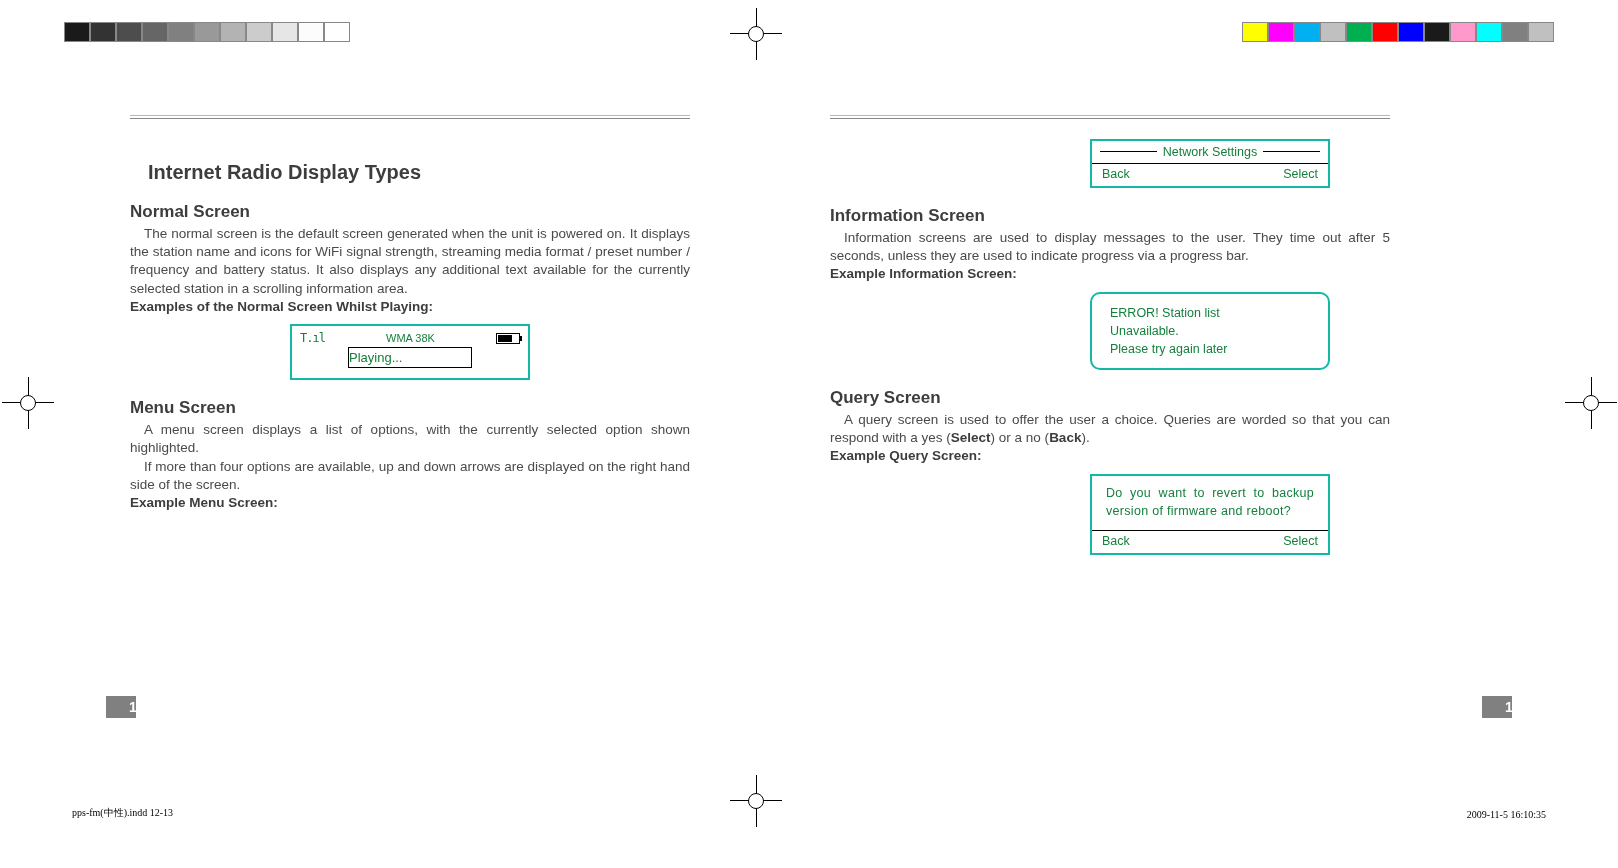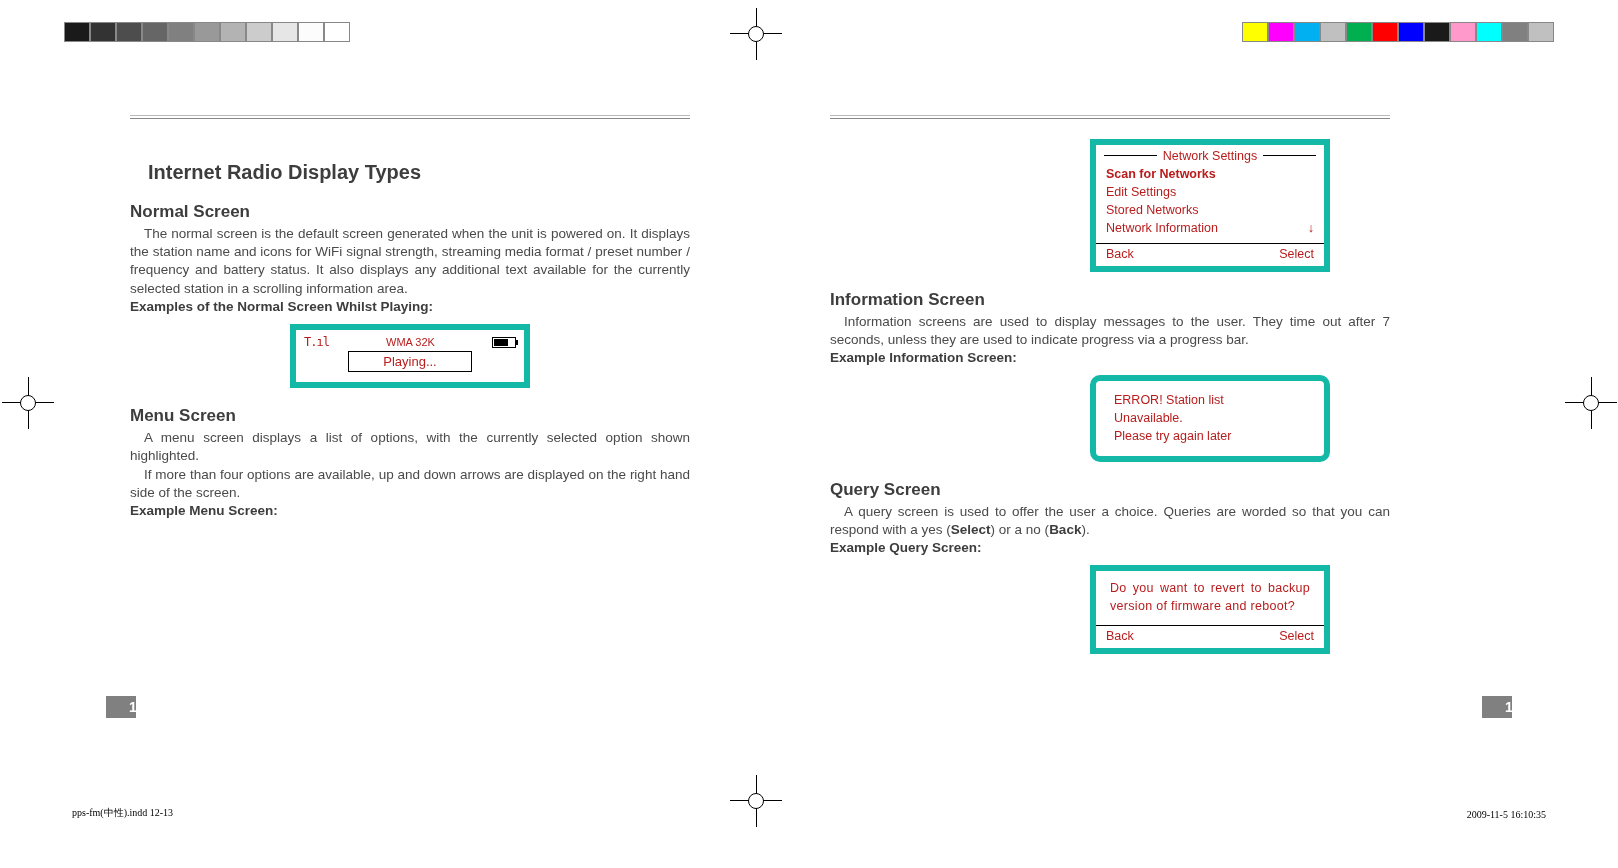--- a/index.html
+++ b/index.html
@@ -14,29 +14,29 @@
   .page { position: absolute; top: 115px; width: 560px; }
   .page-left { left: 130px; }
   .page-right { left: 830px; }
   .page-rule { height: 1px; background: #b8b8b8; width: 100%; margin-bottom: 2px; }
   .page-rule2 { height: 1px; background: #888; width: 100%; margin-bottom: 42px; }
   h1 { font-size: 20px; font-weight: bold; color: #3d3d3d; margin: 0 0 18px 18px; font-family: Arial; }
   h2 { font-size: 17px; font-weight: bold; color: #3d3d3d; margin: 6px 0 3px 0; }
   p.body { font-size: 13.5px; line-height: 1.35; text-align: justify; color: #4a4a4a; }
   p.body.indent { text-indent: 14px; }
   .bold-inline { font-weight: bold; color: #3d3d3d; }
-  .screen-box { border: 6px solid #14b8a6; background: #fff; margin: 8px auto 18px auto; font-family: Arial; color: #b91c1c; }
+  .screen-box { border: 2px solid #14b8a6; background: #fff; margin: 8px auto 18px auto; font-family: Arial; color: #15803d; }
   .normal-screen { width: 240px; padding: 0; }
   .normal-top { display: flex; align-items: center; justify-content: space-between; padding: 5px 8px 2px 8px; font-size: 11px; }
   .signal-icon { font-family: monospace; font-size:12px; letter-spacing:-1px; }
   .batt { width:24px; height:11px; border:1px solid #000; position:relative; display:inline-block; }
   .batt::after{content:"";position:absolute;right:-3px;top:2px;width:2px;height:5px;background:#000;}
   .batt-fill{position:absolute;left:1px;top:1px;height:7px;width:14px;background:#000;}
   .station-name { text-align:center; font-size:14px; padding: 4px 0 4px 0; }
-  .playing-box { border:1px solid #000; margin: 0 auto 10px auto; width:124px; text-align:center; font-size:13px; padding:2px 0; }
+  .playing-box { border:1px solid #000; margin: 0 auto 10px auto; width:124px; font-size:13px; padding:2px 0; }
   .menu-screen { width: 240px; }
   .menu-title-row { position: relative; text-align:center; font-size:12.5px; padding: 4px 0 2px 0; }
   .menu-title-row::before { content:""; position:absolute; left:8px; right:8px; top:50%; height:1px; background:#000; }
   .menu-title-text { position:relative; background:#fff; padding:0 6px; }
   .menu-items { padding: 0 10px 3px 10px; font-size:12.5px; line-height:1.45; }
   .menu-items .sel { font-weight:bold; }
   .menu-items .arrow { float:right; }
   .menu-divider { border-top:1px solid #000; margin: 2px 0 0 0; }
   .menu-footer { display:flex; justify-content:space-between; padding: 3px 10px 5px 10px; font-size:12.5px; }
   .info-screen { width:240px; padding: 10px 18px; font-size:12.5px; line-height:1.45; min-height:72px; }
@@ -100,55 +100,49 @@
     <div class="page-rule2"></div>
   <h1>Internet Radio Display Types</h1>
 
   <h2>Normal Screen</h2>
   <p class="body indent">The normal screen is the default screen generated when the unit is powered on. It displays the station name and icons for WiFi signal strength, streaming media format / preset number / frequency and battery status. It also displays any additional text available for the currently selected station in a scrolling information area.</p>
   <p class="body"><span class="bold-inline">Examples of the Normal Screen Whilst Playing:</span></p>
 
   <div class="screen-box normal-screen">
     <div class="normal-top">
       <span class="signal-icon">T.ıl</span>
-      <span>WMA 32K</span>
+      <span>WMA 38K</span>
       <span class="batt">
           <span class="batt-fill"></span>
         </span>
     </div>
     <div class="playing-box">Playing...</div>
   </div>
 
   <h2>Menu Screen</h2>
   <p class="body indent">A menu screen displays a list of options, with the currently selected option shown highlighted.</p>
   <p class="body indent">If more than four options are available, up and down arrows are displayed on the right hand side of the screen.</p>
   <p class="body"><span class="bold-inline">Example Menu Screen:</span></p>
 </div>
 
 <div class="page page-right">
   <div class="page-rule"></div>
     <div class="page-rule2" style="margin-bottom:20px;"></div>
 
   <div class="screen-box menu-screen" style="margin-left:260px;margin-right:60px;">
     <div class="menu-title-row"><span class="menu-title-text">Network Settings</span></div>
-    <div class="menu-items">
-      <div class="sel">Scan for Networks</div>
-      <div>Edit Settings</div>
-      <div>Stored Networks</div>
-      <div><span>Network Information</span><span class="arrow">↓</span></div>
-    </div>
     <div class="menu-divider"></div>
     <div class="menu-footer">
       <span>Back</span>
       <span>Select</span>
     </div>
   </div>
 
   <h2>Information Screen</h2>
-  <p class="body indent">Information screens are used to display messages to the user. They time out after 7 seconds, unless they are used to indicate progress via a progress bar.</p>
+  <p class="body indent">Information screens are used to display messages to the user. They time out after 5 seconds, unless they are used to indicate progress via a progress bar.</p>
   <p class="body"><span class="bold-inline">Example Information Screen:</span></p>
 
   <div class="screen-box info-screen" style="margin-left:260px;margin-right:60px;border-radius:10px;">
     <div>ERROR! Station list</div>
     <div>Unavailable.</div>
     <div>Please try again later</div>
   </div>
 
   <h2>Query Screen</h2>
   <p class="body indent">

